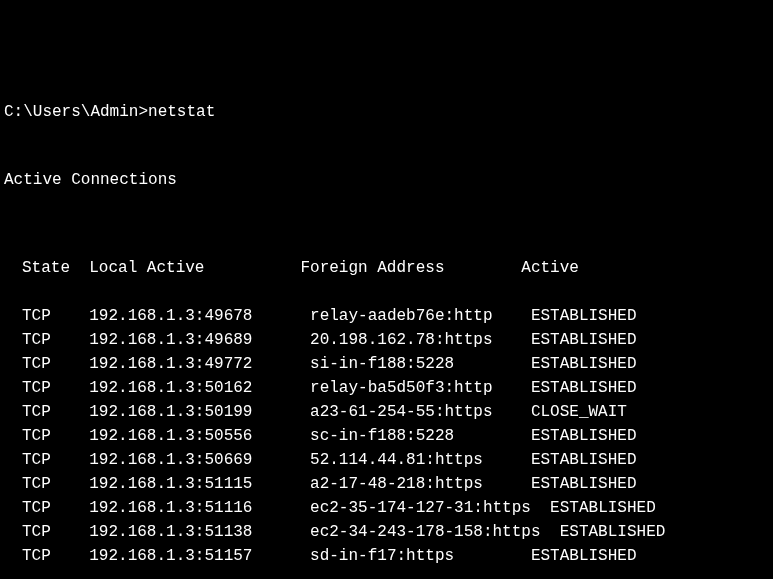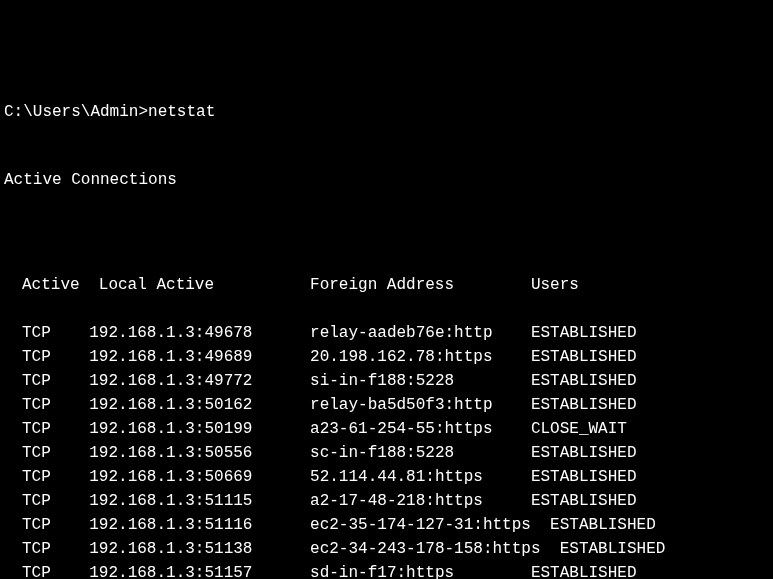--- a/index.html
+++ b/index.html
@@ -16,35 +16,35 @@
       padding: 4px;
       width: 773px;
       height: 579px;
       overflow: hidden;
       white-space: pre;
     }
     .prompt-line {
       margin-bottom: 20px;
     }
     .section-title {
-      margin-bottom: 33px;
+      margin-bottom: 16px;
     }
     .header-row {
       margin-bottom: 0;
     }
     .indent {
       padding-left: 18px;
     }
   </style>
 </head>
 <body>
 
 
 
 <div class="prompt-line">C:\Users\Admin&gt;netstat</div>
 <div class="section-title">Active Connections</div>
 <div class="indent">
-<div class="header-row"><span>Active</span>  <span>Local Active</span>          <span>Foreign Address</span>        <span>Users</span></div>
+<div class="header-row"><span>State</span>  <span>Local Active</span>          <span>Foreign Address</span>        <span>Active</span></div>
 <div id="rows"><div><span>TCP</span>    <span>192.168.1.3:49678</span>      <span>relay-aadeb76e:http</span>    <span>ESTABLISHED</span></div><div><span>TCP</span>    <span>192.168.1.3:49689</span>      <span>20.198.162.78:https</span>    <span>ESTABLISHED</span></div><div><span>TCP</span>    <span>192.168.1.3:49772</span>      <span>si-in-f188:5228</span>        <span>ESTABLISHED</span></div><div><span>TCP</span>    <span>192.168.1.3:50162</span>      <span>relay-ba5d50f3:http</span>    <span>ESTABLISHED</span></div><div><span>TCP</span>    <span>192.168.1.3:50199</span>      <span>a23-61-254-55:https</span>    <span>CLOSE_WAIT</span></div><div><span>TCP</span>    <span>192.168.1.3:50556</span>      <span>sc-in-f188:5228</span>        <span>ESTABLISHED</span></div><div><span>TCP</span>    <span>192.168.1.3:50669</span>      <span>52.114.44.81:https</span>     <span>ESTABLISHED</span></div><div><span>TCP</span>    <span>192.168.1.3:51115</span>      <span>a2-17-48-218:https</span>     <span>ESTABLISHED</span></div><div><span>TCP</span>    <span>192.168.1.3:51116</span>      <span>ec2-35-174-127-31:https</span> <span> ESTABLISHED</span></div><div><span>TCP</span>    <span>192.168.1.3:51138</span>      <span>ec2-34-243-178-158:https</span> <span> ESTABLISHED</span></div><div><span>TCP</span>    <span>192.168.1.3:51157</span>      <span>sd-in-f17:https</span>        <span>ESTABLISHED</span></div></div>
 </div>
 
 
 
 
 </body></html>

